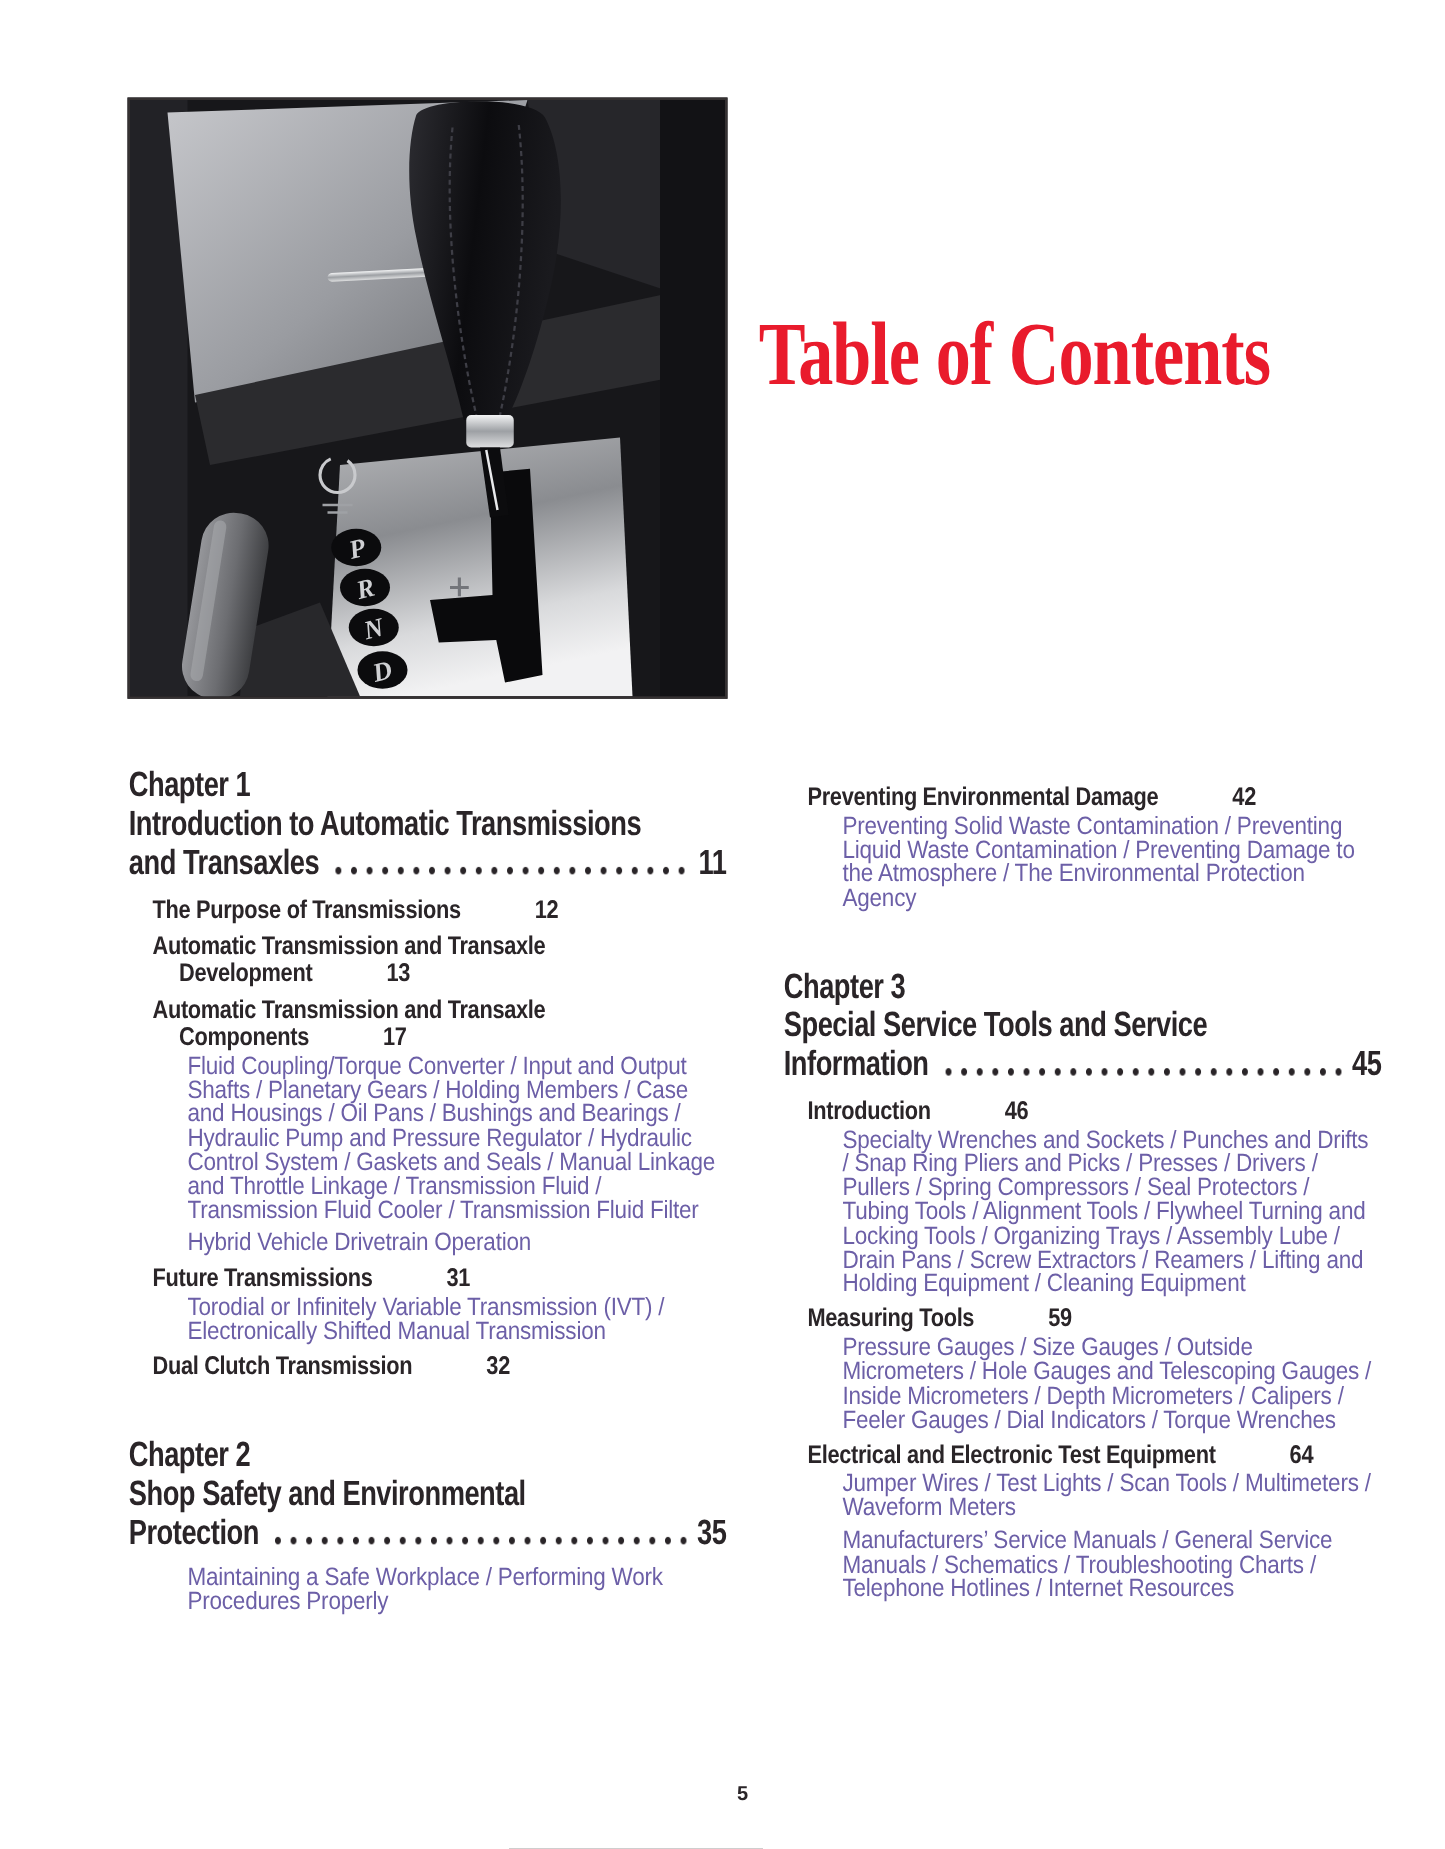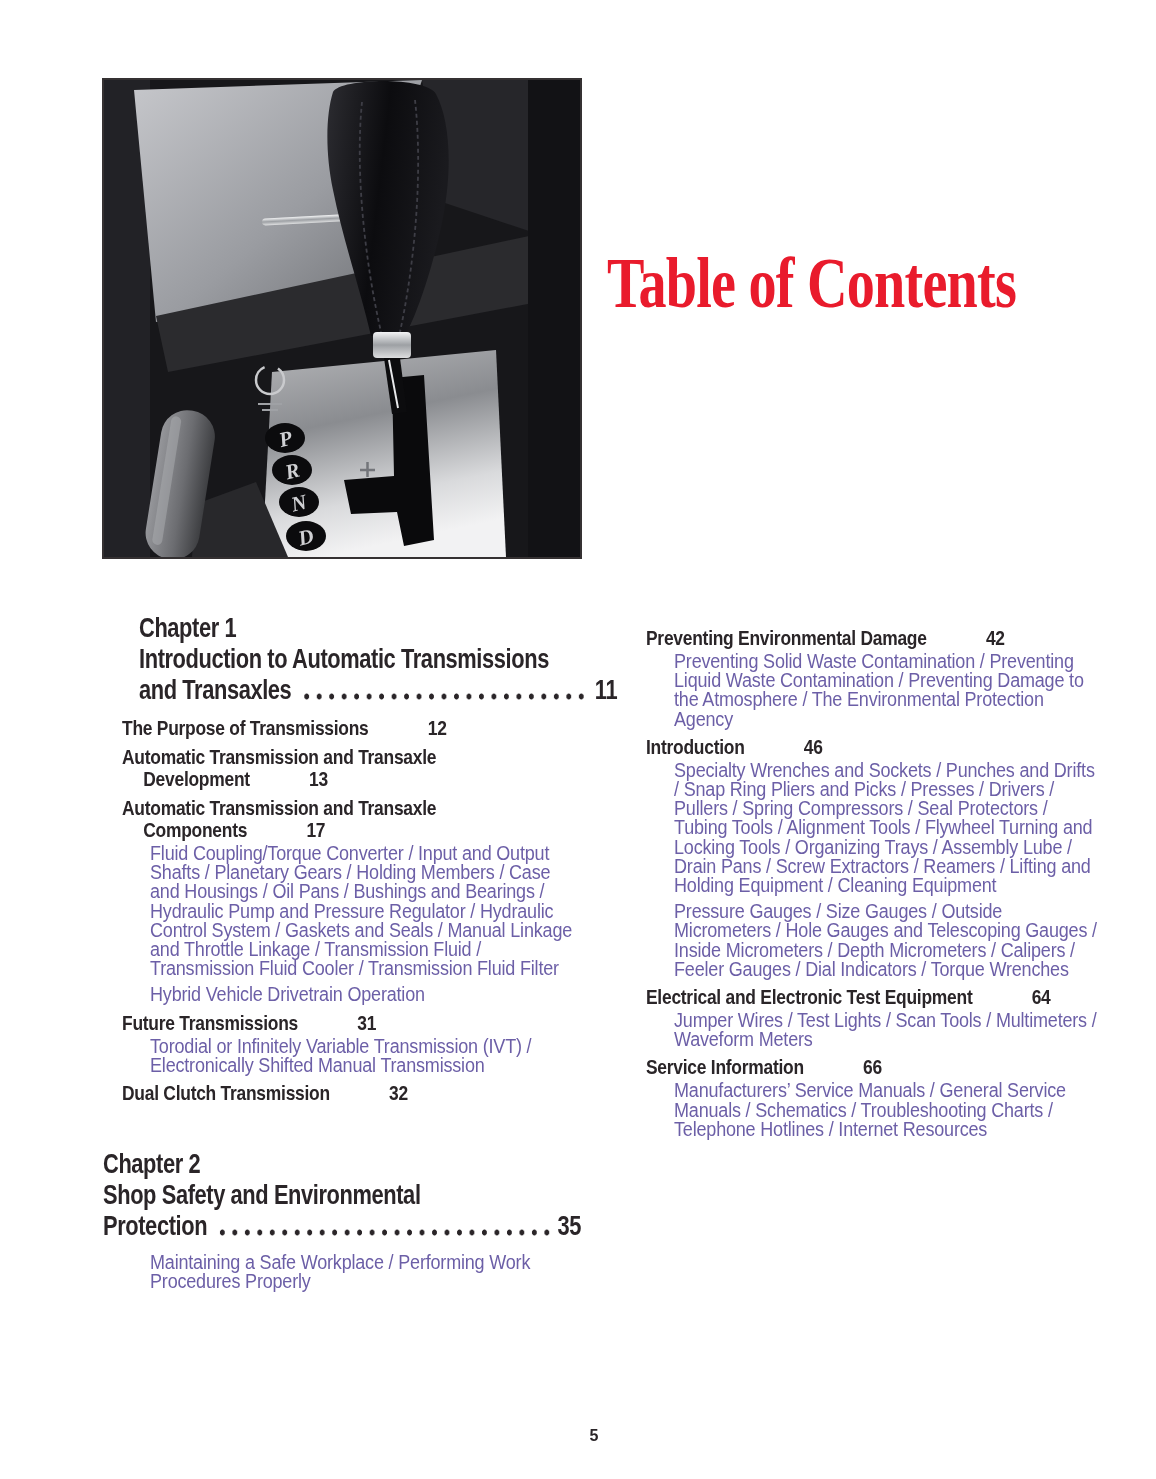--- a/index.html
+++ b/index.html
@@ -23,21 +23,21 @@
     font-family:"Liberation Serif", serif; font-weight:bold;
     font-size:72px; line-height:1; letter-spacing:-1px; color:var(--red);
     transform:scaleX(.78); transform-origin:0 0; white-space:nowrap;
   }
   
   .col{position:absolute; width:478px;}
   .col-left{left:103px; top:612px;}
   .col-right{left:611px; top:620px;margin-left:16px;}
 
   .chapter{margin:44px 0 12px 0;}
-  .col > .chapter:first-child{margin-top:0;margin-left:36px;}
+  .col > .chapter:first-child{margin-top:0;}
   .ch-line{
     font-weight:bold; font-size:28px; line-height:31px; letter-spacing:-.5px;
     transform:scaleX(.78); transform-origin:0 0; white-space:nowrap; width:613px;
   }
   .ch-flex{display:flex; align-items:flex-end;}
   .ch-flex .leader{
     flex:1 1 auto; height:9px; margin:0 8px 4px 12px;
     background-image:radial-gradient(circle, var(--ink) 2.6px, rgba(0,0,0,0) 3.4px);
     background-size:16px 9px; background-repeat:repeat-x; background-position:0 50%;
   }
@@ -178,29 +178,38 @@
           <span class="ch-page">35</span>
         </div>
       </div>
       <div class="sub">Maintaining a Safe Workplace / Performing Work Procedures Properly</div>
     </div>
   <div class="col col-right" id="col-right">
       <div class="entry">
         <div class="e-line"><span class="e-text">Preventing Environmental Damage</span><span class="e-page">42</span></div>
       </div>
       <div class="sub">Preventing Solid Waste Contamination / Preventing Liquid Waste Contamination / Preventing Damage to the Atmosphere / The Environmental Protection Agency</div>
+      <div class="chapter">
+        <div class="ch-line">Chapter 3</div>
+        <div class="ch-line">Special Service Tools and Service</div>
+        <div class="ch-line ch-flex">
+          <span>Information</span>
+          <span class="leader"></span>
+          <span class="ch-page">45</span>
+        </div>
+      </div>
       <div class="entry">
         <div class="e-line"><span class="e-text">Introduction</span><span class="e-page">46</span></div>
       </div>
       <div class="sub">Specialty Wrenches and Sockets / Punches and Drifts / Snap Ring Pliers and Picks / Presses / Drivers / Pullers / Spring Compressors / Seal Protectors / Tubing Tools / Alignment Tools / Flywheel Turning and Locking Tools / Organizing Trays / Assembly Lube / Drain Pans / Screw Extractors / Reamers / Lifting and Holding Equipment / Cleaning Equipment</div>
+      <div class="entry">
+        <div class="e-line"><span class="e-text">Measuring Tools</span><span class="e-page">59</span></div>
+      </div>
       <div class="sub">Pressure Gauges / Size Gauges / Outside Micrometers / Hole Gauges and Telescoping Gauges / Inside Micrometers / Depth Micrometers / Calipers / Feeler Gauges / Dial Indicators / Torque Wrenches</div>
       <div class="entry">
         <div class="e-line"><span class="e-text">Electrical and Electronic Test Equipment</span><span class="e-page">64</span></div>
       </div>
       <div class="sub">Jumper Wires / Test Lights / Scan Tools / Multimeters / Waveform Meters</div>
-      <div class="entry">
-        <div class="e-line"><span class="e-text">Service Information</span><span class="e-page">66</span></div>
-      </div>
       <div class="sub">Manufacturers’ Service Manuals / General Service Manuals / Schematics / Troubleshooting Charts / Telephone Hotlines / Internet Resources</div>
     </div>
 
   <div class="folio">5</div>
 </div>
 
 </body></html>

